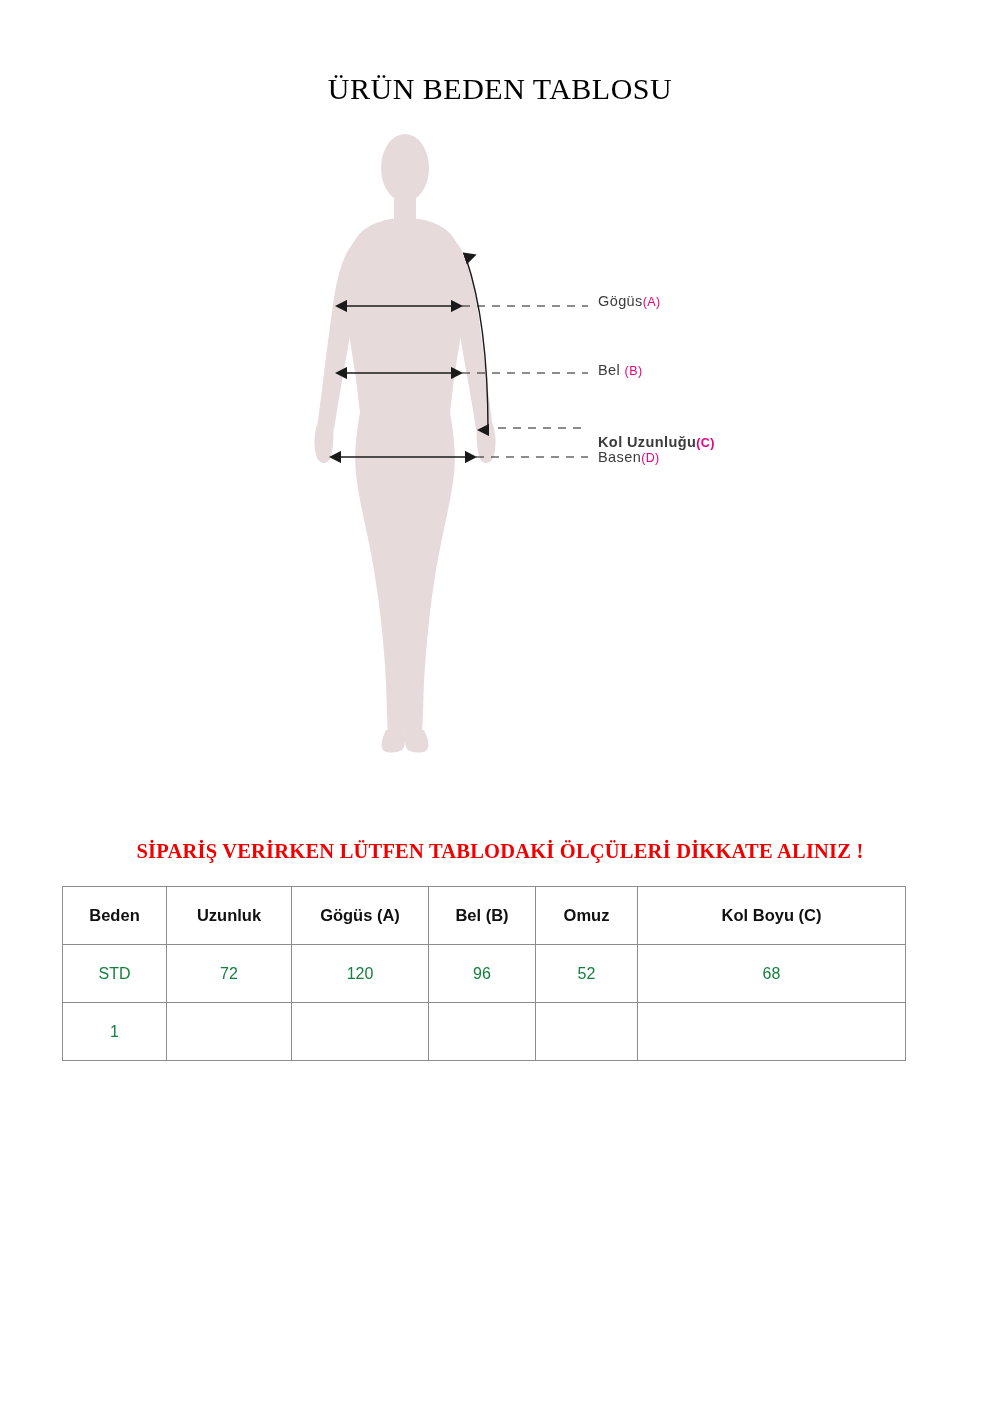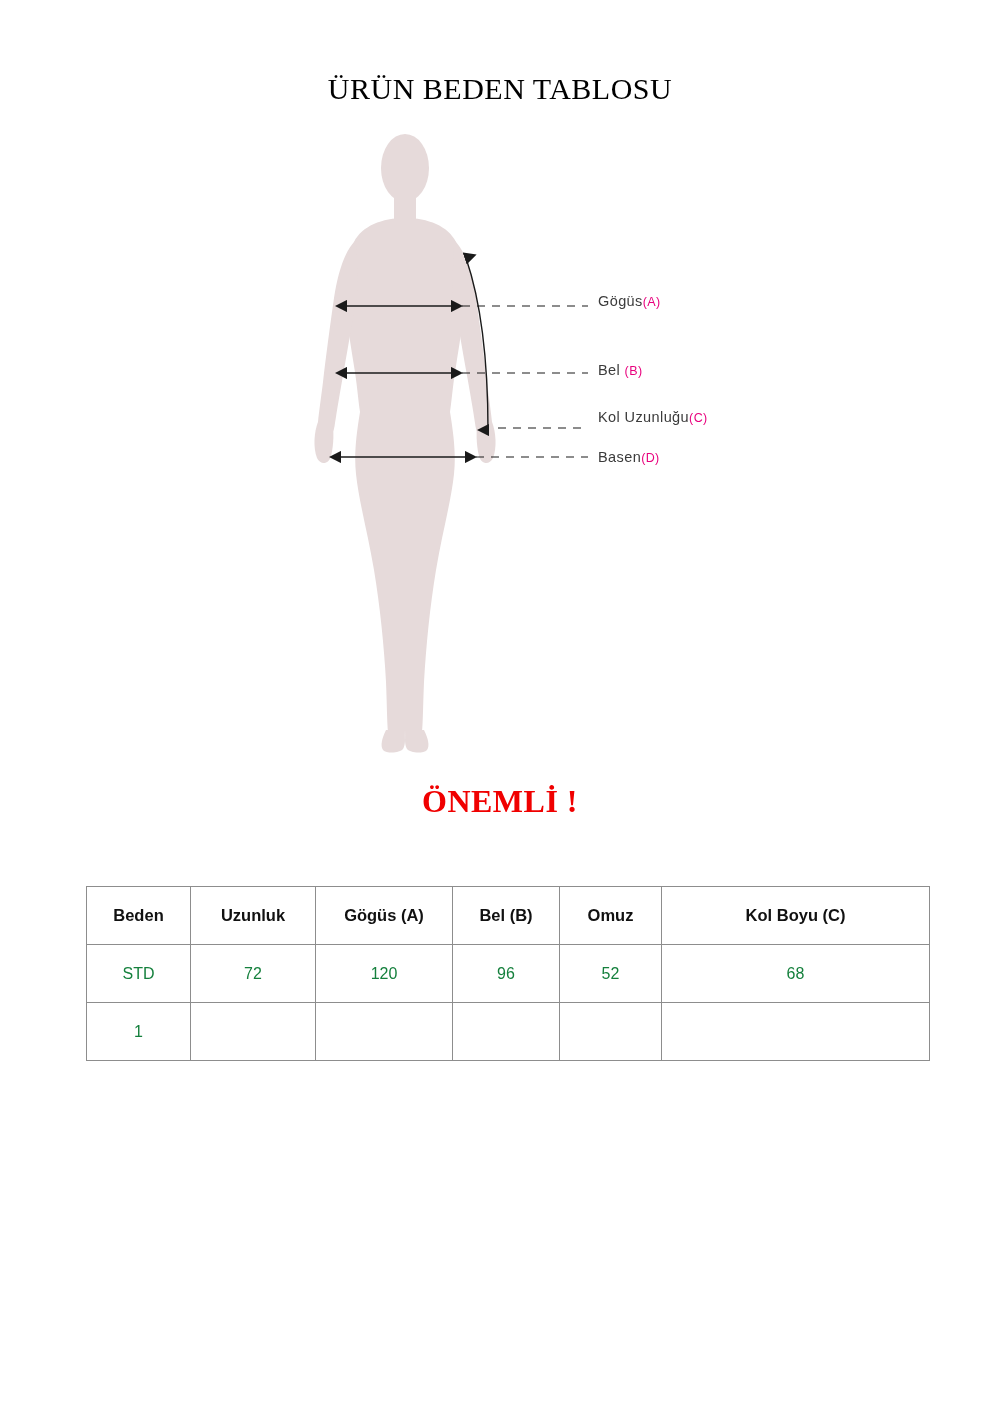--- a/index.html
+++ b/index.html
@@ -71,21 +71,21 @@
     letter-spacing: 0.4px;
     white-space: nowrap;
   }
   .label .code {
     color: #e8007d;
     font-size: 12.5px;
   }
 
   .lbl-gogus { left: 598px; top: 163px; }
   .lbl-bel   { left: 598px; top: 232px; }
-  .lbl-kol   { left: 598px; top: 279px; }
+  .lbl-kol   { left: 598px; top: 304px; font-weight: bold; }
   .lbl-basen { left: 598px; top: 319px; }
 
   
   .important {
     position: absolute;
     top: 783px;
     left: 0;
     width: 1000px;
     text-align: center;
     font-family: "Liberation Serif", serif;
@@ -104,21 +104,21 @@
     font-weight: 700;
     font-size: 20.5px;
     color: #f00000;
     letter-spacing: 0.2px;
   }
 
   
   .size-table {
     position: absolute;
     top: 886px;
-    left: 86px;
+    left: 62px;
     width: 843px;
     border-collapse: collapse;
     table-layout: fixed;
   }
   .size-table th,
   .size-table td {
     border: 1px solid #8d8d8d;
     height: 55px;
     text-align: center;
     vertical-align: middle;
@@ -256,21 +256,21 @@
     <div class="label lbl-kol">
       <span>Kol Uzunluğu</span><span class="code">(C)</span>
     </div>
 
     <div class="label lbl-basen">
       <span>Basen</span><span class="code">(D)</span>
     </div>
 
   </div>
 
-  <div class="important">ÖNEMLİ !</div>
+  <div class="important-sub">SİPARİŞ VERİRKEN LÜTFEN TABLODAKİ ÖLÇÜLERİ DİKKATE ALINIZ !</div>
 
   <table class="size-table">
     <colgroup>
       <col class="col-0">
         <col class="col-1">
         <col class="col-2">
       <col class="col-3">
         <col class="col-4">
         <col class="col-5">
     </colgroup>

